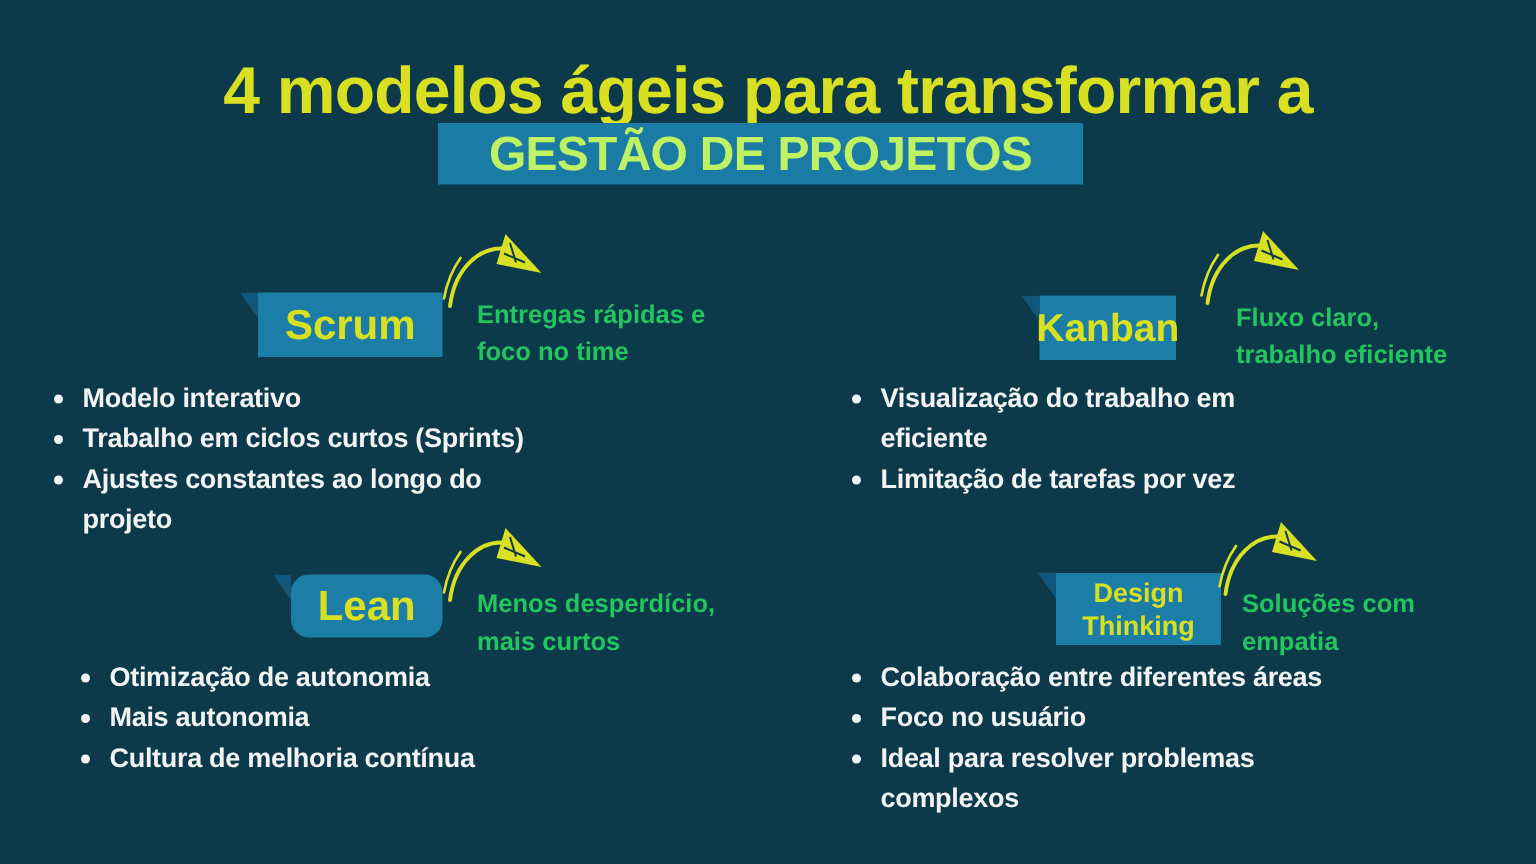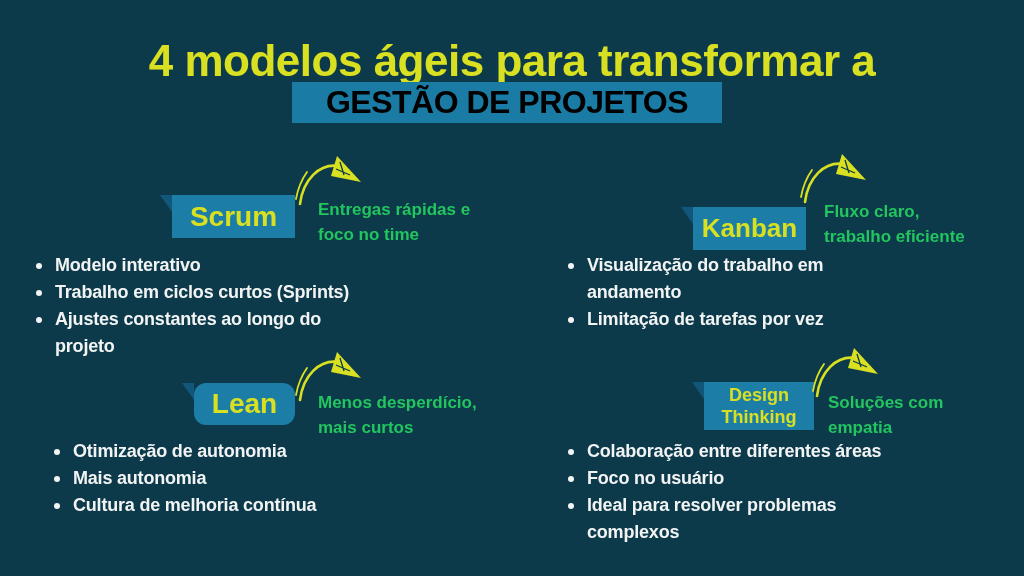--- a/index.html
+++ b/index.html
@@ -13,38 +13,38 @@
   .title-line1 {
     position:absolute; top:36px; left:0; width:1024px;
     text-align:center; color:#d9e021;
     font-size:44px; font-weight:700; letter-spacing:-0.5px;
   }
   .title-line2-box {
     position:absolute; top:82px; left:292px; width:430px; height:41px;
     background:#1a7ba4; display:flex; align-items:center; justify-content:center;
   }
   .title-line2-box span {
-    color:#000000; font-size:32px; font-weight:700; letter-spacing:-0.5px;
+    color:#bef264; font-size:32px; font-weight:700; letter-spacing:-0.5px;
   }
   
   .tag {
     position:absolute; background:#1c7da6;
     display:flex; align-items:center; justify-content:center;
   }
   .tag .fold {
     position:absolute; left:-12px; top:0; width:12px; height:17px;
     background:#11577b;
     clip-path:polygon(0 0, 100% 0, 100% 100%);
   }
   .tag .tag-label {
     color:#d9e021; font-weight:700; text-align:center; white-space:pre-line;
   }
   .tag-scrum   { left:172px; top:195px; width:123px; height:43px; }
   .tag-scrum   .tag-label { font-size:28px; }
-  .tag-kanban  { left:693px; top:207px; width:113px; height:43px; }
+  .tag-kanban  { left:693px; top:197px; width:91px; height:43px; }
   .tag-kanban  .tag-label { font-size:26px; }
   .tag-lean    { left:194px; top:383px; width:101px; height:42px;border-radius:12px; }
   .tag-lean    .tag-label { font-size:28px; }
   .tag-dt      { left:704px; top:382px; width:110px; height:48px; }
   .tag-dt      .tag-label { font-size:18px; line-height:22px; }
   
   .arrow { position:absolute; width:72px; height:56px; }
   .arrow-scrum  { left:293px; top:152px; }
   .arrow-kanban { left:798px; top:150px; }
   .arrow-lean   { left:293px; top:348px; }
@@ -121,21 +121,21 @@
     <path d="M7,52 C10,28 26,11 46,14" fill="none" stroke="#d9e021" stroke-width="2.6" stroke-linecap="round"></path>
     <polygon points="44,4 68,30 38,24" fill="#d9e021"></polygon>
     <path d="M47,10 L51,23 M43,17 L57,23" stroke="#0c3a4b" stroke-width="1.3" fill="none"></path>
   </svg>
   <div class="caption caption-kanban">Fluxo claro,
 trabalho eficiente</div>
   <ul class="bullets list-kanban">
     <li>
         <span class="dot"></span>
         <span class="btxt">Visualização do trabalho em
-andamento</span>
+eficiente</span>
       </li>
     <li>
         <span class="dot"></span>
         <span class="btxt">Limitação de tarefas por vez</span>
       </li>
   </ul>
 
   <div class="tag tag-lean">
     <span class="fold"></span>
     <span class="tag-label">Lean</span>

